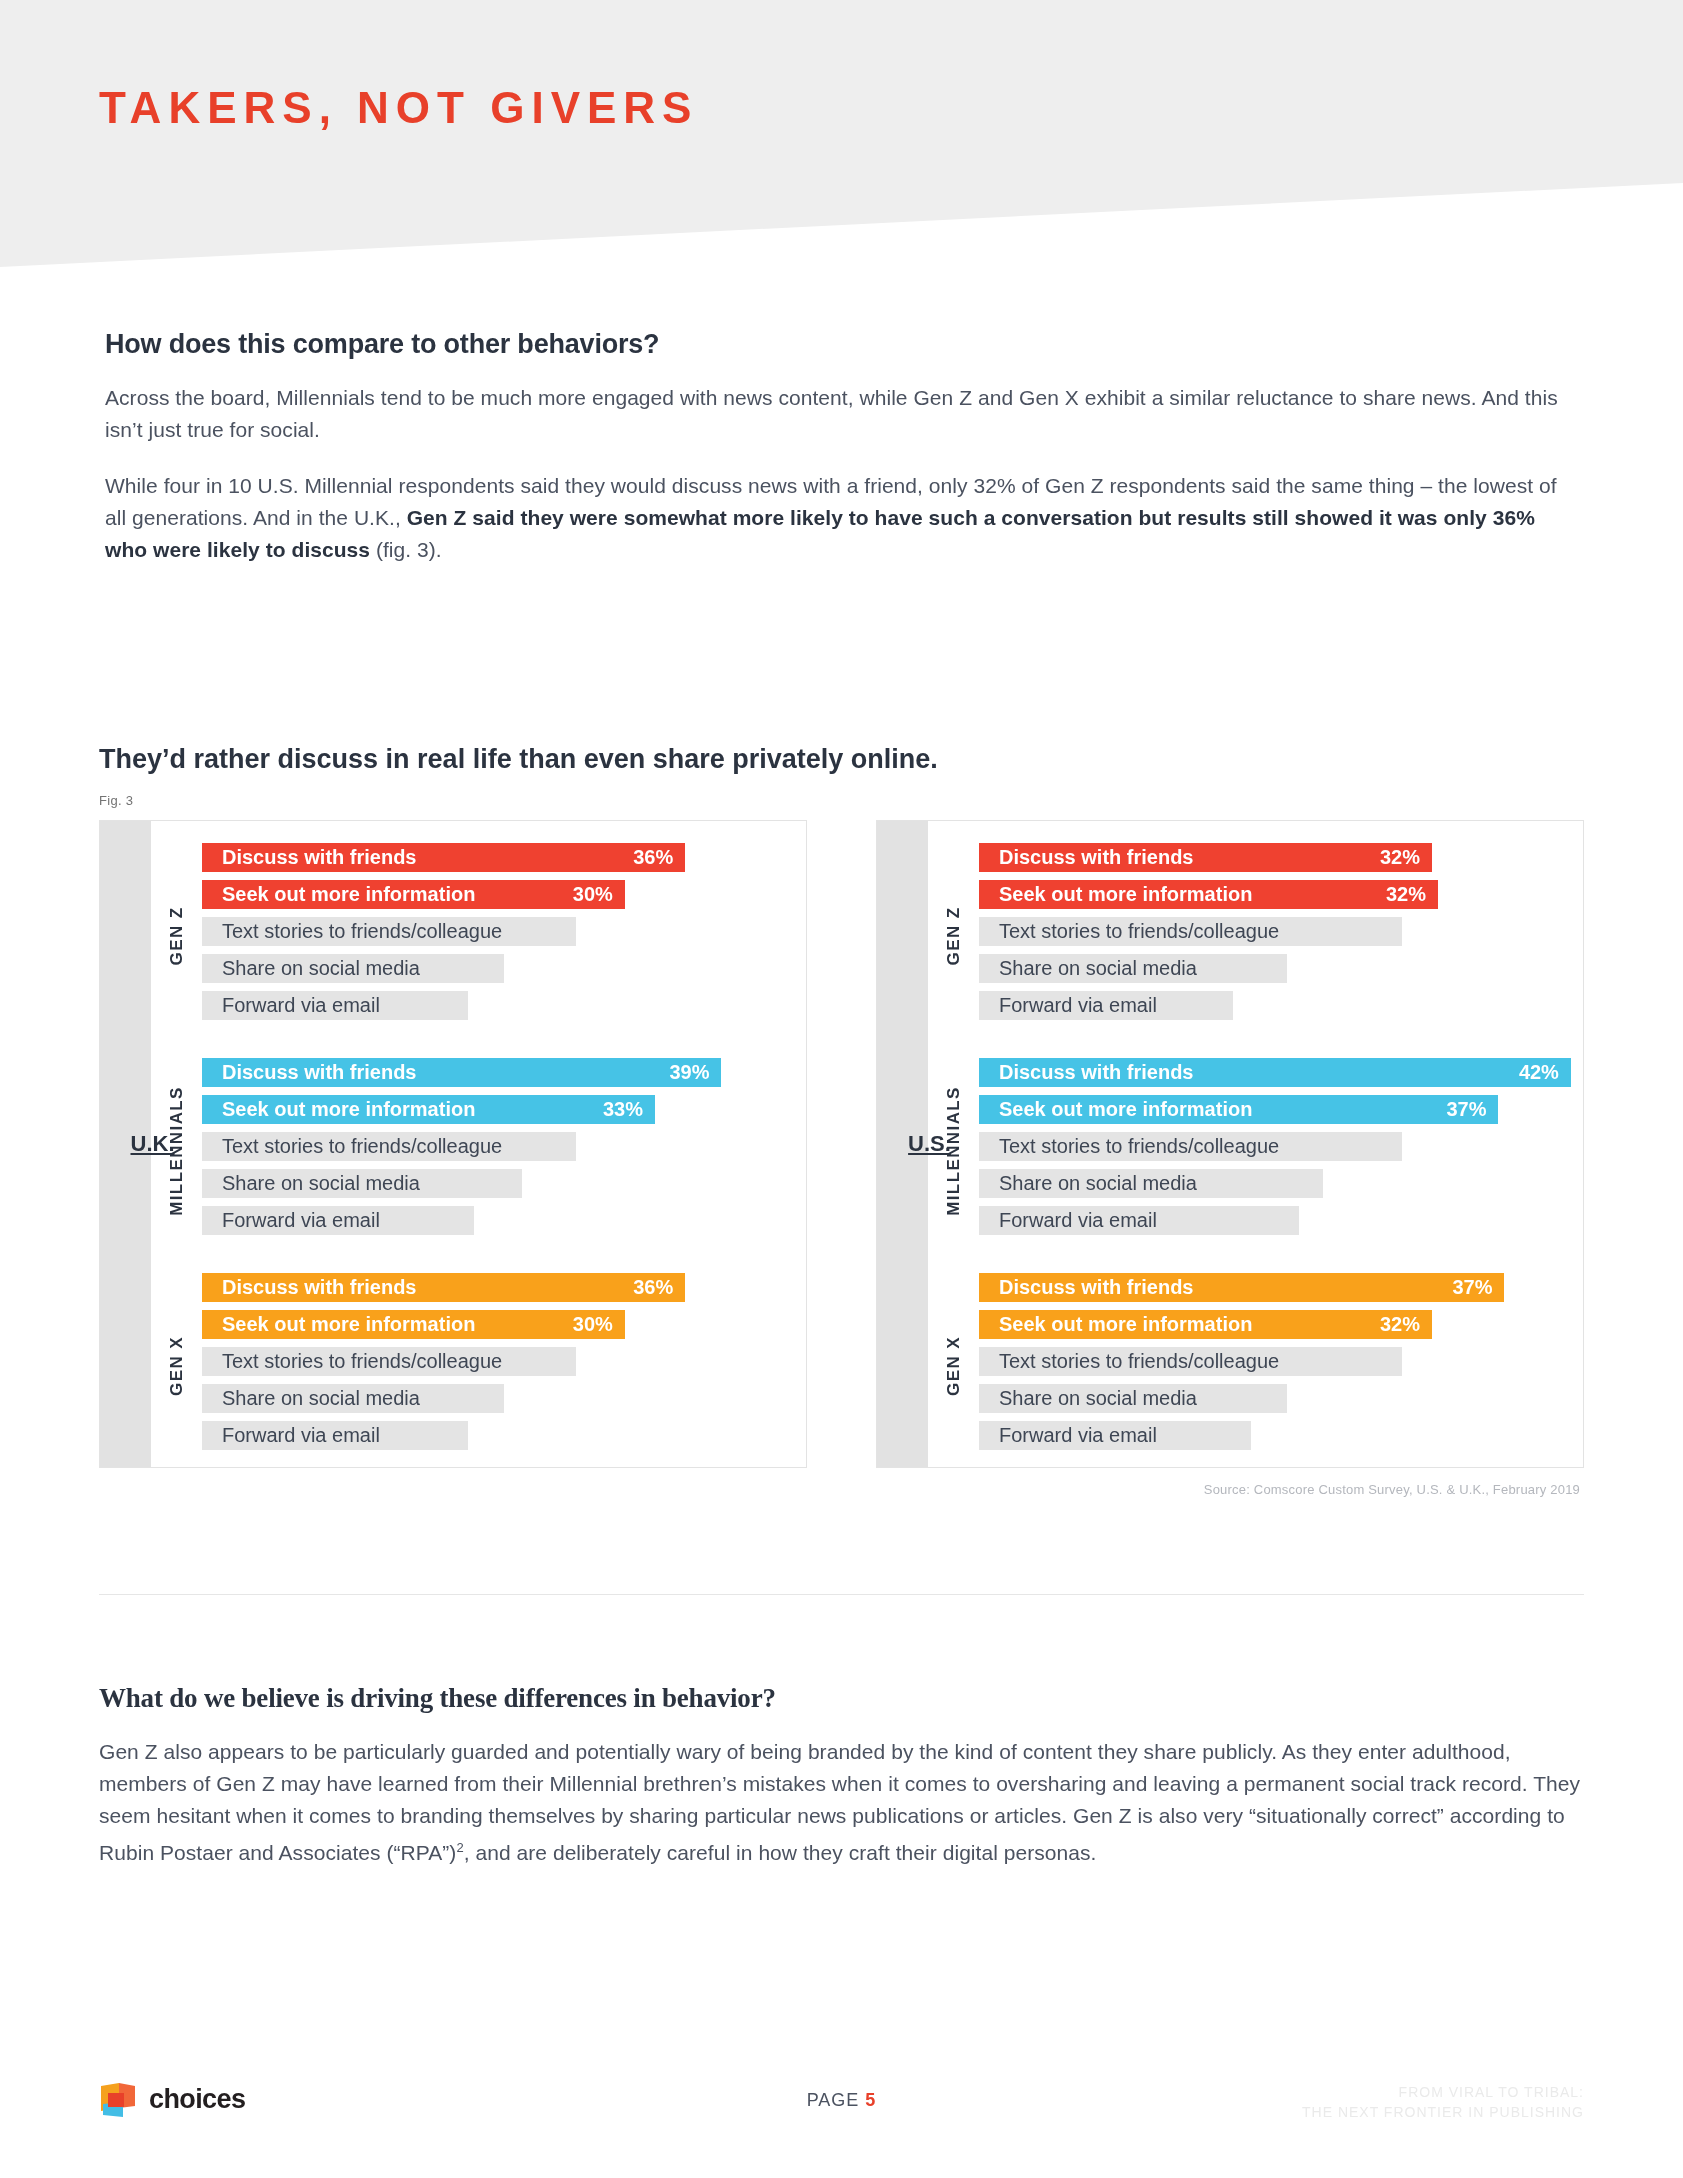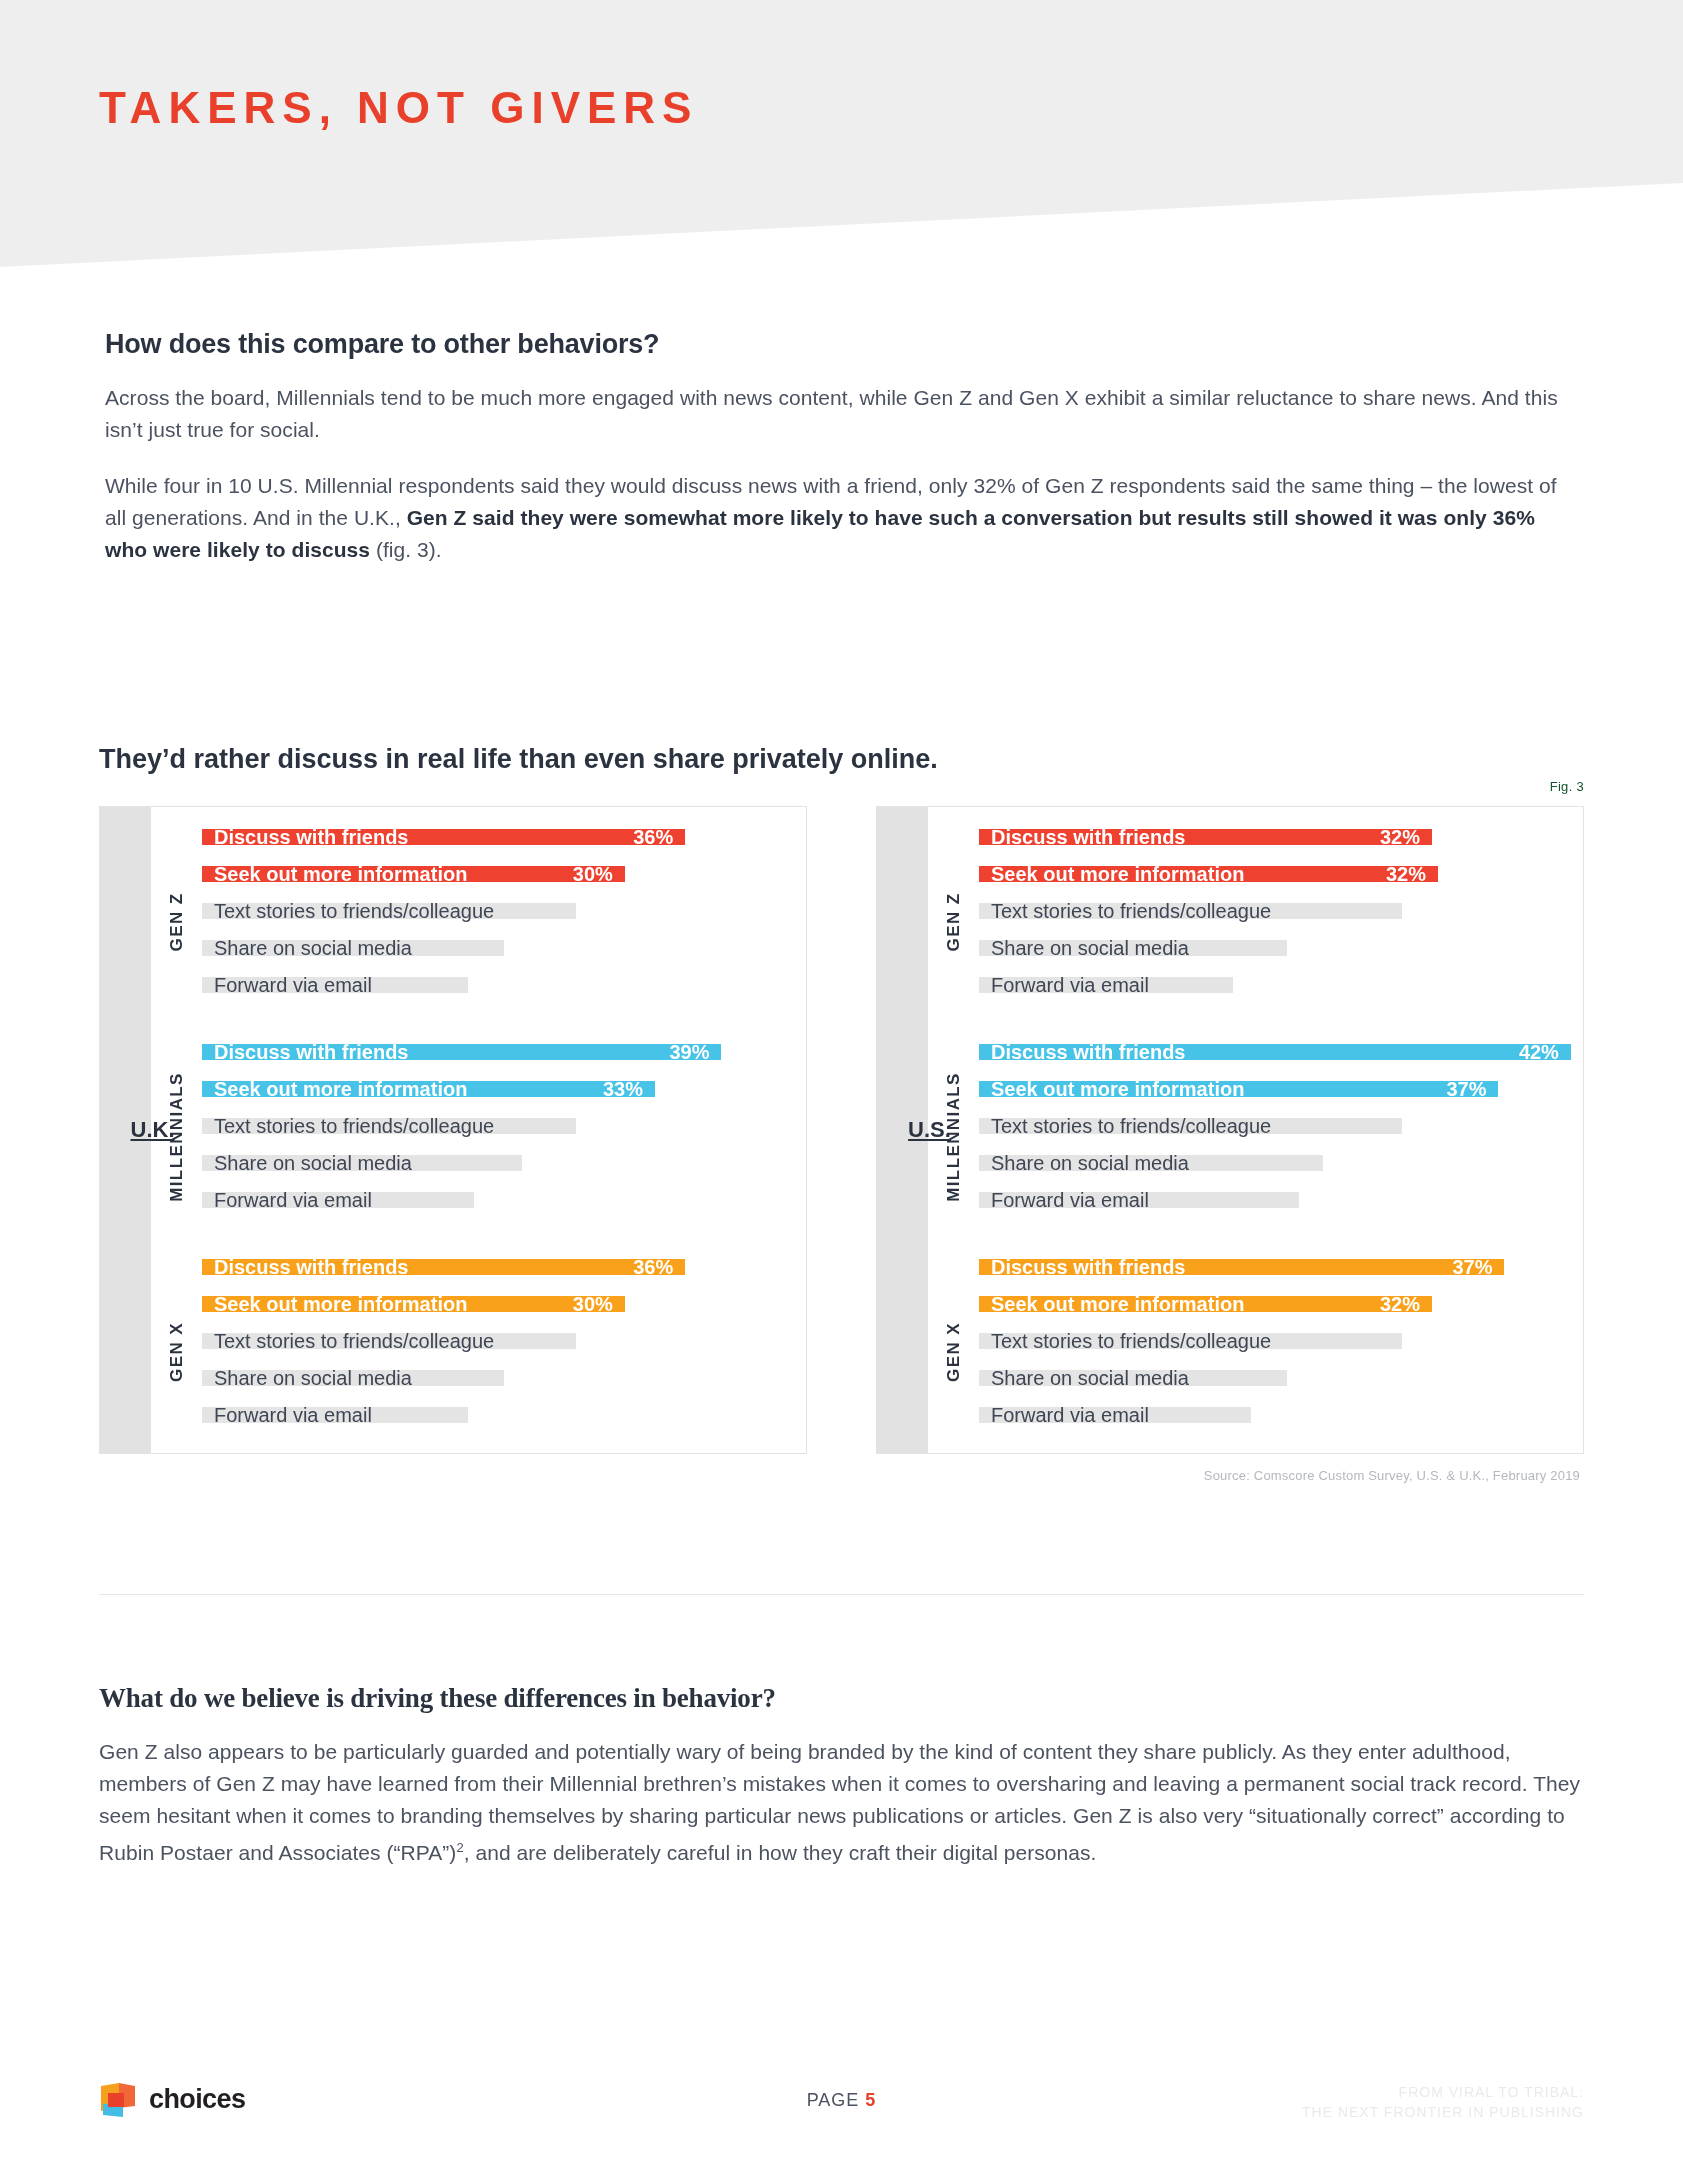--- a/index.html
+++ b/index.html
@@ -37,21 +37,21 @@
   }
   p.body-copy b { color: #2b3340; font-weight: 700; }
 
   .block-intro { position: absolute; left: 6px; top: 329px; width: 1475px; }
   .block-intro h2 { margin-bottom: 22px; }
   .block-intro p + p { margin-top: 24px; }
 
   
   .fig-wrap { position: absolute; left: 0; top: 744px; width: 1485px; }
   h2.fig-head { font-size: 27px; font-weight: 700; color: #2b3340; }
-  .fig-label { margin-top: 4px; font-size: 13px; color: #14532d; letter-spacing: 0.3px; text-align: right; }
+  .fig-label { margin-top: 18px; font-size: 13px; color: #737373; letter-spacing: 0.3px; }
 
   .charts { position: relative; margin-top: 12px; display: flex; gap: 69px; }
 
   .chart-panel {
     position: relative;
     border: 1px solid #e3e3e3;
     background: #ffffff;
     width: 708px;
     height: 648px;
     display: flex;
@@ -76,23 +76,23 @@
     position: absolute; left: 50%; top: 50%;
     transform: translate(-50%,-50%) rotate(-90deg);
     transform-origin: center center;
     white-space: nowrap;
     font-size: 17px; font-weight: 700; letter-spacing: 1.4px; color: #2b3340;
   }
   .bars { flex: 1; position: relative; }
 
   .bar-row { position: relative; height: 37px; margin-bottom: 0px; }
   .bar {
-    position: absolute; left: 0; top: 0; height: 16px;
+    position: absolute; left: 0; top: 0; height: 29px;
     display: flex; align-items: center;
-    padding-left: 12px; padding-right: 12px;
+    padding-left: 20px; padding-right: 12px;
     justify-content: space-between;
     white-space: nowrap;
   }
   .bar .bar-text { font-size: 20px; }
   .bar .bar-val { font-size: 20px; font-weight: 700; margin-left: 18px; }
 
   .bar.hl { color: #ffffff; }
   .bar.hl .bar-text { font-weight: 700; }
   .bar.dim { background: #e4e4e4; color: #3e4654; }
   .bar.dim .bar-text { font-weight: 400; }

